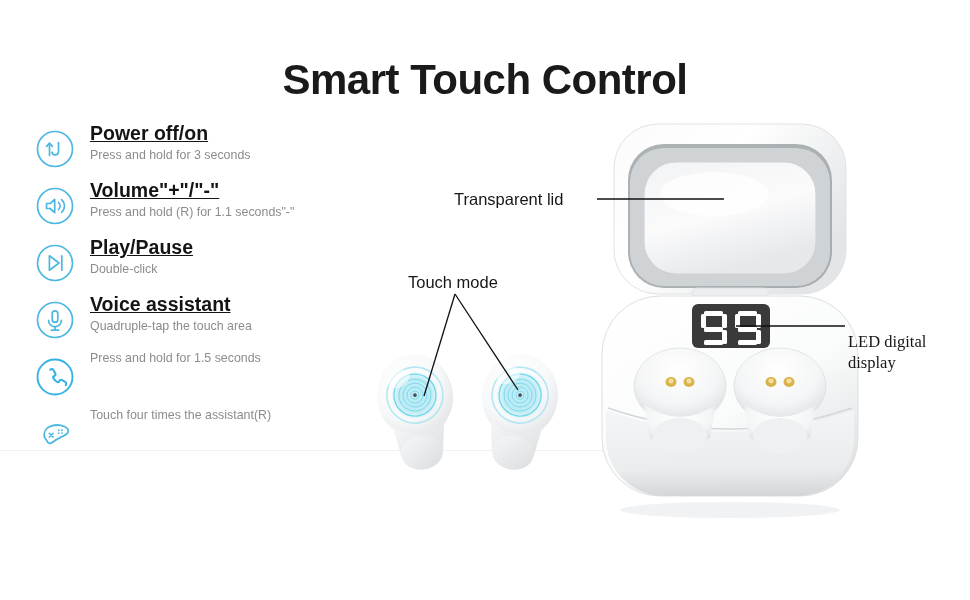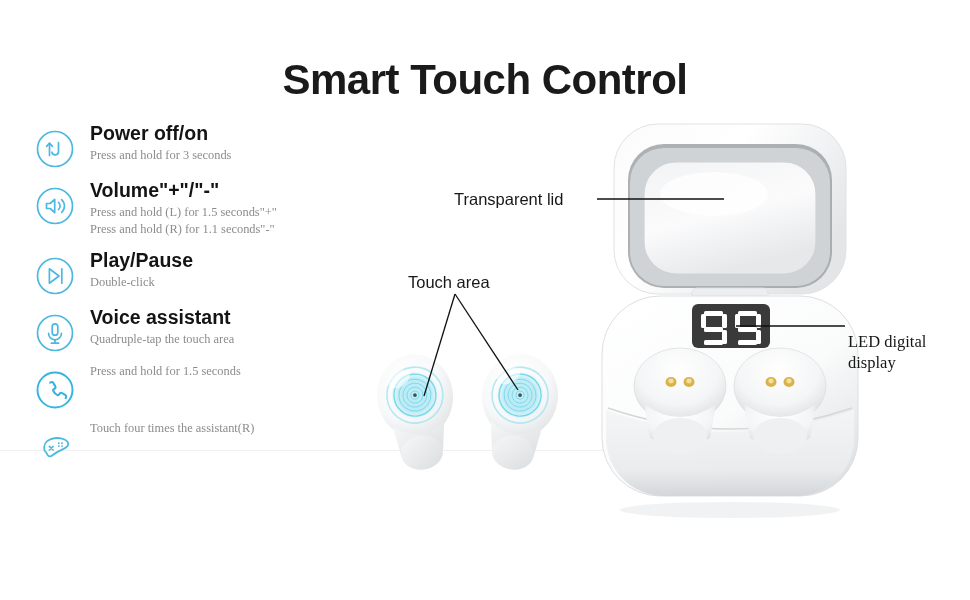--- a/index.html
+++ b/index.html
@@ -53,27 +53,27 @@
     width: 46px;
     height: 46px;
   }
   .feat-title {
     font-size: 19.5px;
     font-weight: bold;
     color: #141414;
     line-height: 1.18;
     margin: 0 0 2px 0;
     white-space: nowrap;
+    text-decoration: underline;
   }
   .feat-sub {
     font-size: 12.4px;
     color: #8c8c8c;
     line-height: 1.38;
     white-space: nowrap;
-    font-family: Liberation Serif, serif;
   }
 
   
   .callout {
     position: absolute;
     font-size: 16.5px;
     color: #171717;
     line-height: 1.28;
     white-space: nowrap;
   }
@@ -145,21 +145,20 @@
     <div class="feature">
       <span class="feat-icon">
         <svg viewBox="0 0 46 46" width="46" height="46">
           <circle cx="23" cy="23" r="17.5" fill="none" stroke="#4cb8e0" stroke-width="1.7"></circle>
           <path d="M14.5 20.5 h3.6 l4.6 -4.2 v13.4 l-4.6 -4.2 h-3.6 z" fill="none" stroke="#4cb8e0" stroke-width="1.7" stroke-linejoin="round"></path>
           <path d="M26.4 19.3 a4.8 4.8 0 0 1 0 7.4" fill="none" stroke="#4cb8e0" stroke-width="1.6" stroke-linecap="round"></path>
           <path d="M29.6 16.6 a8.6 8.6 0 0 1 0 12.8" fill="none" stroke="#4cb8e0" stroke-width="1.6" stroke-linecap="round"></path>
         </svg>
       </span>
       <div class="feat-title">Volume"+"/"-"</div>
-      <div class="feat-sub">Press and hold (L) for 1.5 seconds"+"</div>
       <div class="feat-sub">Press and hold (R) for 1.1 seconds"-"</div>
     </div>
 
     <div class="feature">
       <span class="feat-icon">
         <svg viewBox="0 0 46 46" width="46" height="46">
           <circle cx="23" cy="23" r="17.5" fill="none" stroke="#4cb8e0" stroke-width="1.7"></circle>
           <path d="M17.4 15.8 L27 23 L17.4 30.2 Z" fill="none" stroke="#4cb8e0" stroke-width="1.7" stroke-linejoin="round"></path>
           <path d="M29.8 15.8 V30.2" fill="none" stroke="#4cb8e0" stroke-width="1.7" stroke-linecap="round"></path>
         </svg>
@@ -377,16 +376,16 @@
   </div>
 
   <svg class="layer" viewBox="0 0 970 600">
     <line x1="597" y1="199" x2="724" y2="199" stroke="#111111" stroke-width="1.3"></line>
     <line x1="455" y1="294" x2="424" y2="396" stroke="#111111" stroke-width="1.3"></line>
     <line x1="455" y1="294" x2="518" y2="390" stroke="#111111" stroke-width="1.3"></line>
     <line x1="736" y1="326" x2="845" y2="326" stroke="#111111" stroke-width="1.3"></line>
   </svg>
 
   <div class="callout" id="lbl-transparent-lid">Transparent lid</div>
-  <div class="callout" id="lbl-touch-area">Touch area</div>
+  <div class="callout" id="lbl-touch-area">Touch mode</div>
   <div class="callout" id="lbl-led-display">LED digital display</div>
 
 </div>
 
 </body></html>

